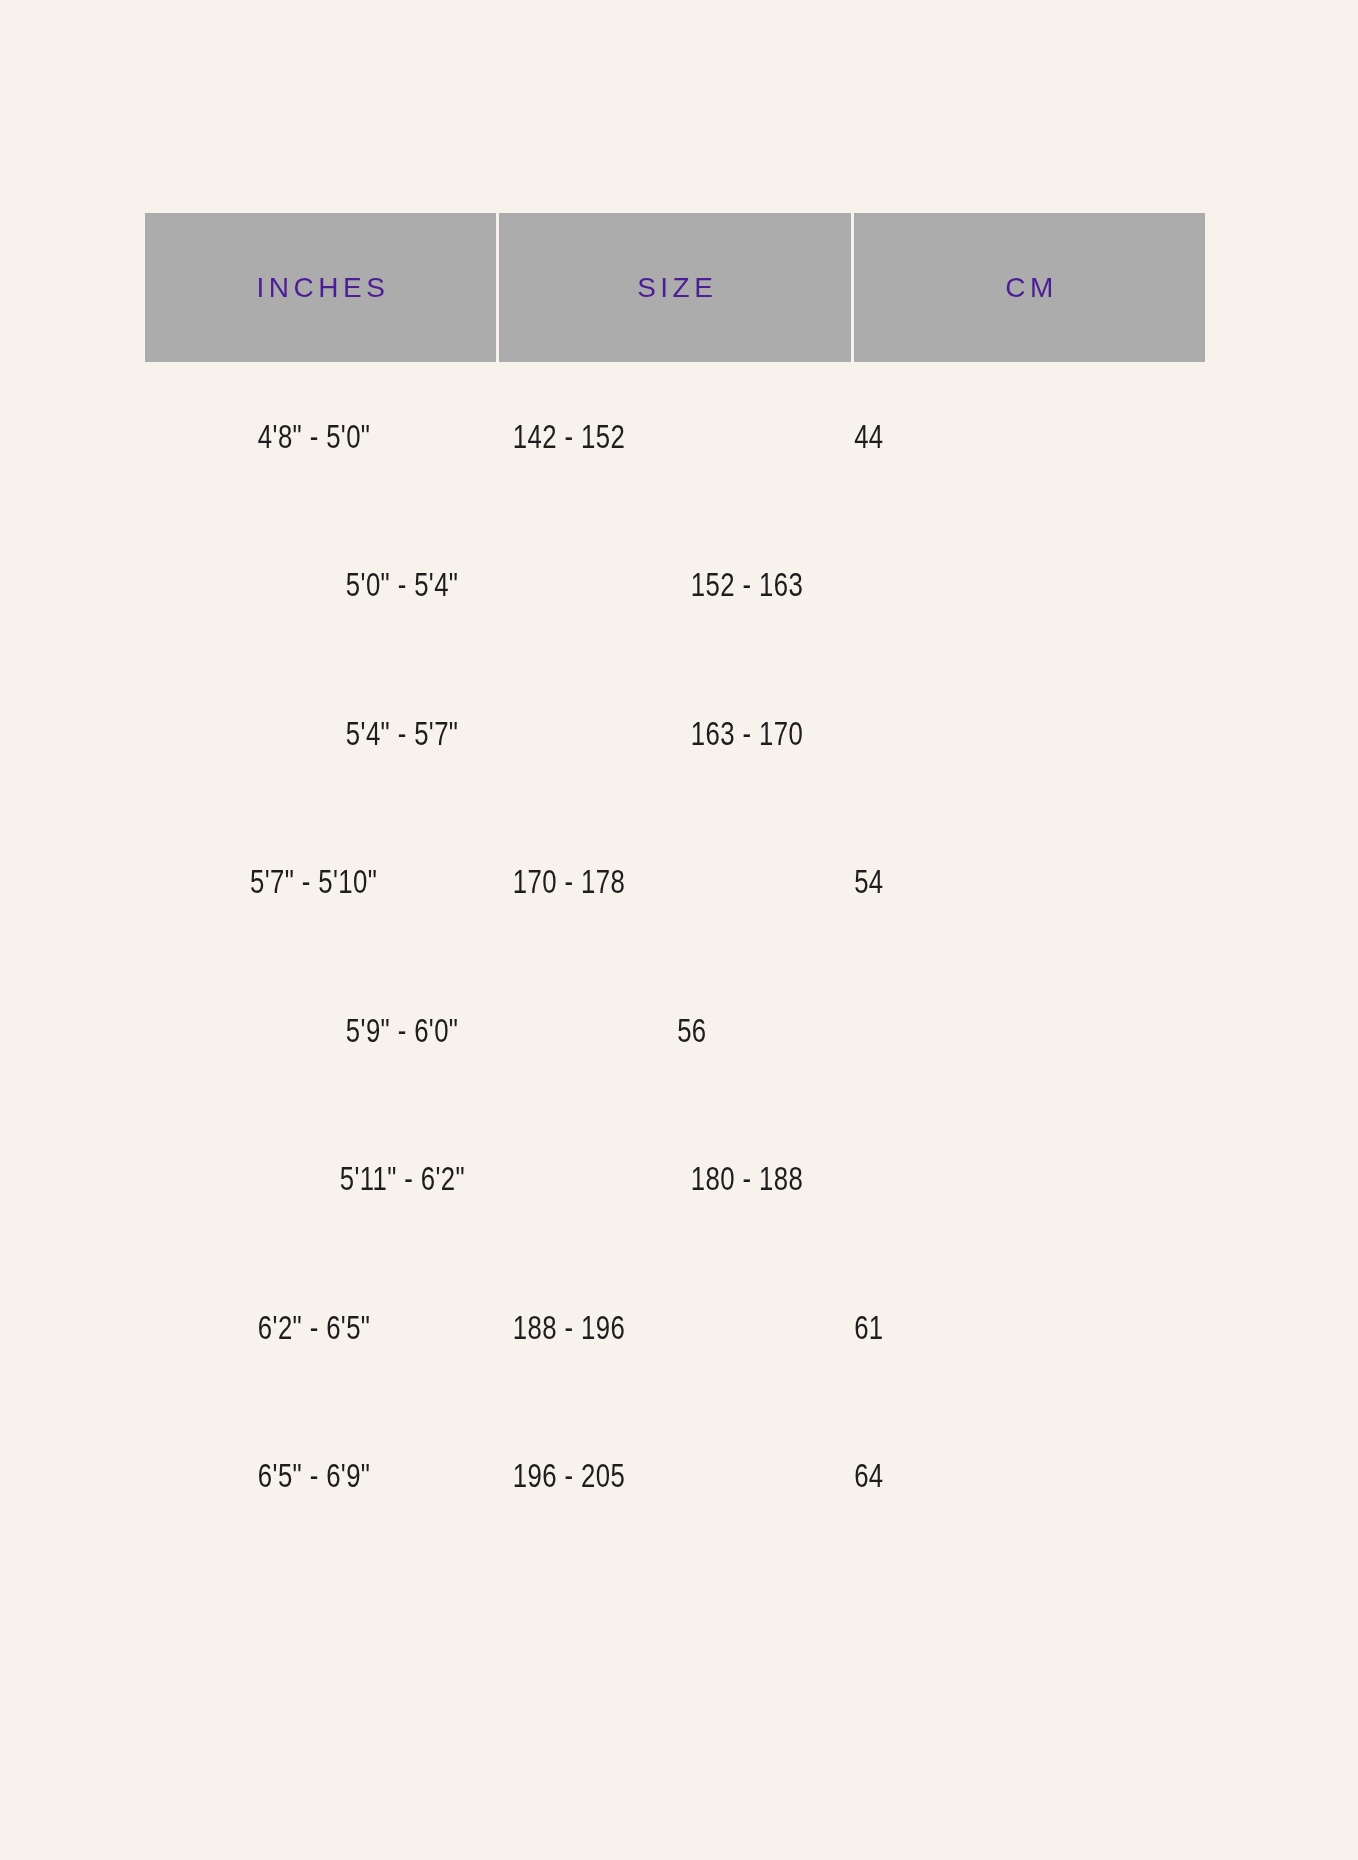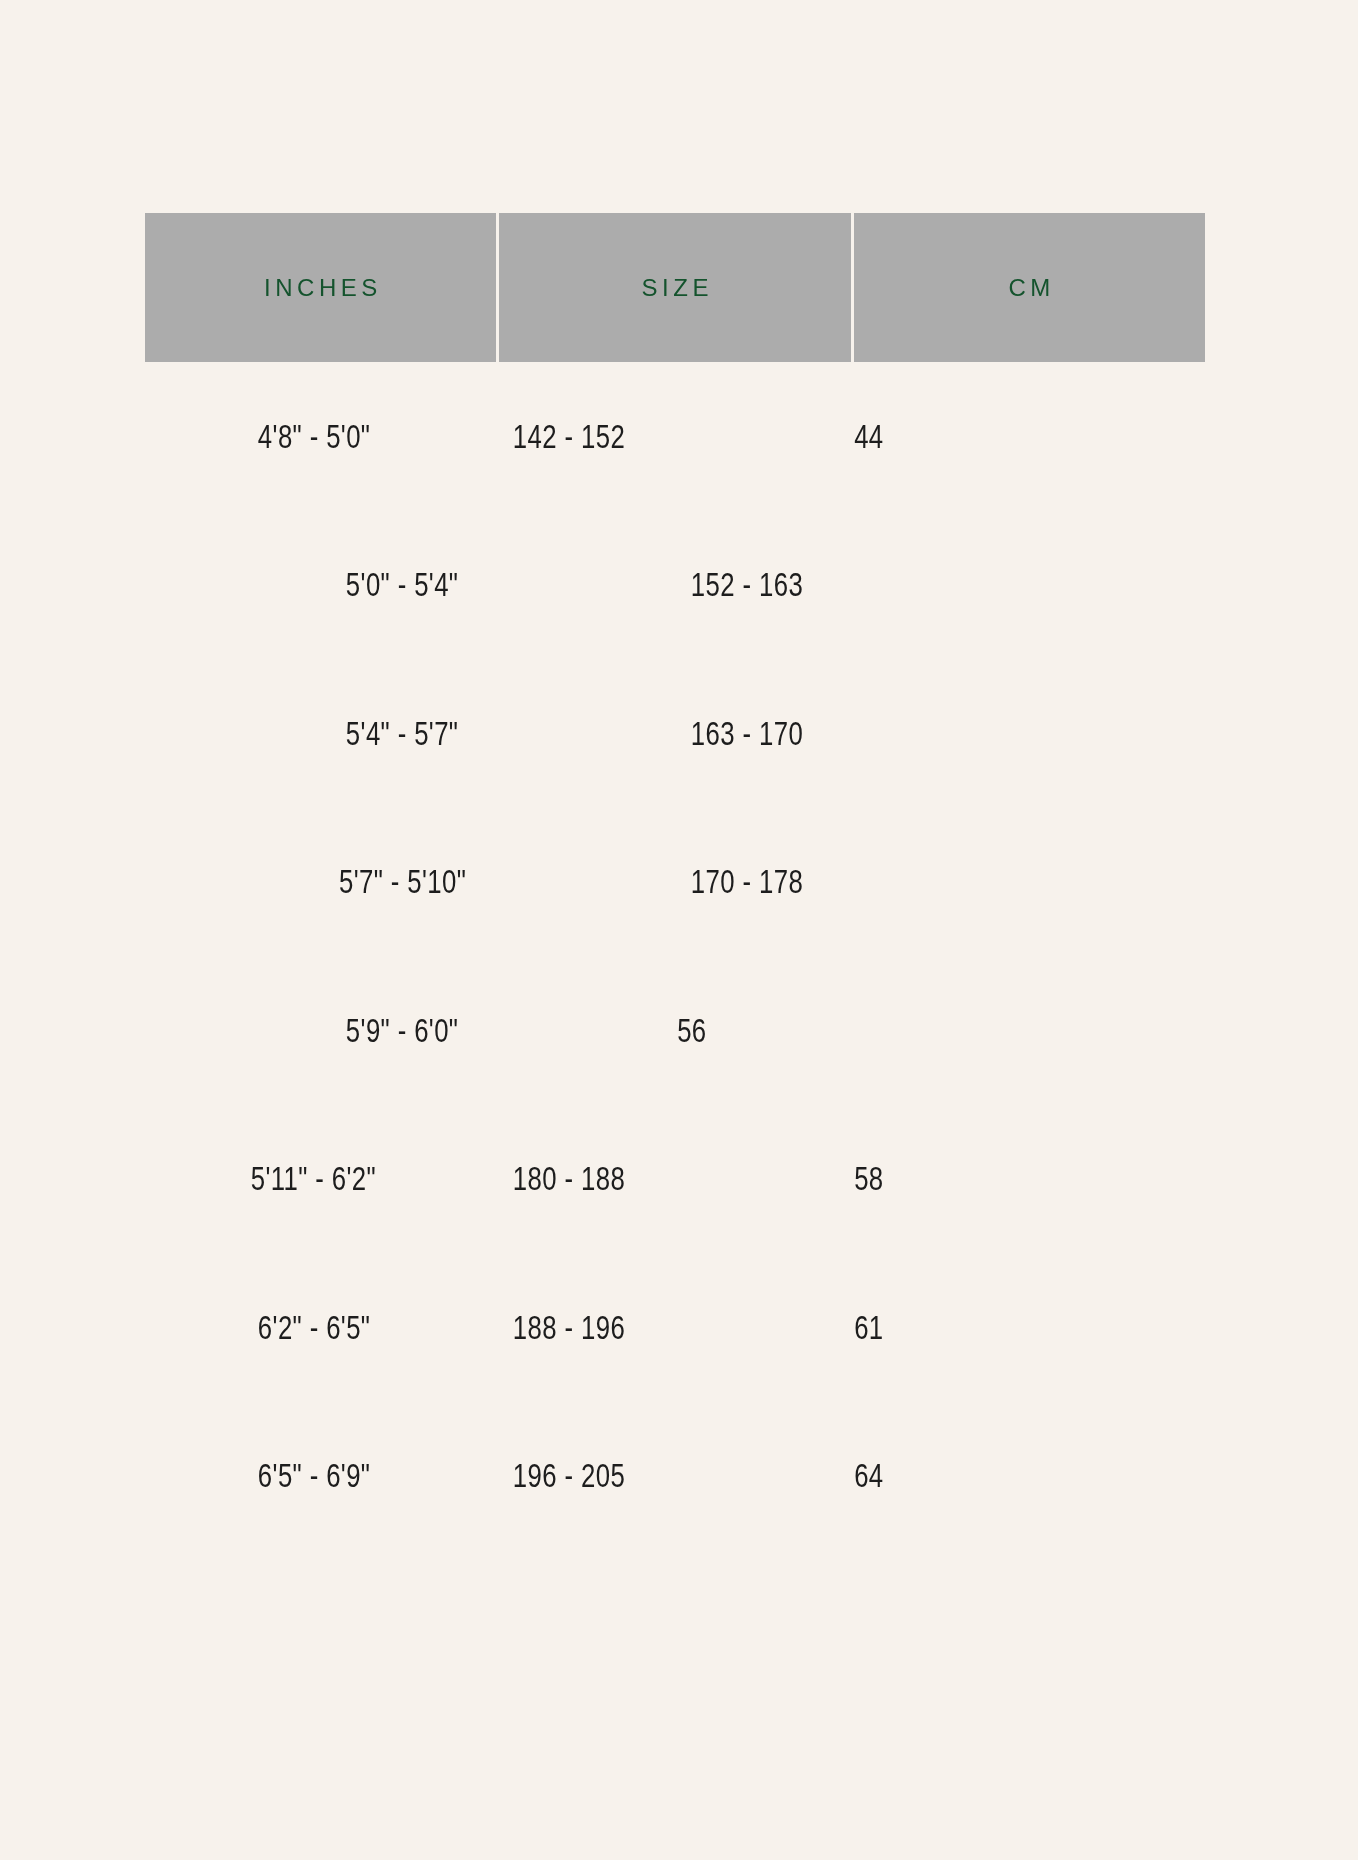--- a/index.html
+++ b/index.html
@@ -39,23 +39,23 @@
   }
   .th {
     flex: 1 1 0;
     background: #acacac;
     display: flex;
     align-items: center;
     justify-content: center;
     box-sizing: border-box;
   }
   .th-label {
-    color: #14532d;
+    color: #4c1d95;
     font-family: "Liberation Sans", sans-serif;
-    font-size: 24px;
+    font-size: 28px;
     font-weight: 400;
     letter-spacing: 4.5px;
     text-indent: 4.5px;
     line-height: 1;
     white-space: nowrap;
   }
 
   
   .tbody {
     width: 1060px;
@@ -143,40 +143,40 @@
         </div>
       </div>
 
       <div class="tr">
         <div class="td col-inches">
           <span class="cell-text">5'7" - 5'10"</span>
         </div>
         <div class="td col-cm">
           <span class="cell-text">170 - 178</span>
         </div>
+        <div class="td col-size">
+          <span class="cell-text">54</span>
+        </div>
       </div>
 
       <div class="tr">
         <div class="td col-inches">
           <span class="cell-text">5'9" - 6'0"</span>
         </div>
         <div class="td col-size">
           <span class="cell-text">56</span>
         </div>
       </div>
 
       <div class="tr">
         <div class="td col-inches">
           <span class="cell-text">5'11" - 6'2"</span>
         </div>
         <div class="td col-cm">
           <span class="cell-text">180 - 188</span>
-        </div>
-        <div class="td col-size">
-          <span class="cell-text">58</span>
         </div>
       </div>
 
       <div class="tr">
         <div class="td col-inches">
           <span class="cell-text">6'2" - 6'5"</span>
         </div>
         <div class="td col-cm">
           <span class="cell-text">188 - 196</span>
         </div>

